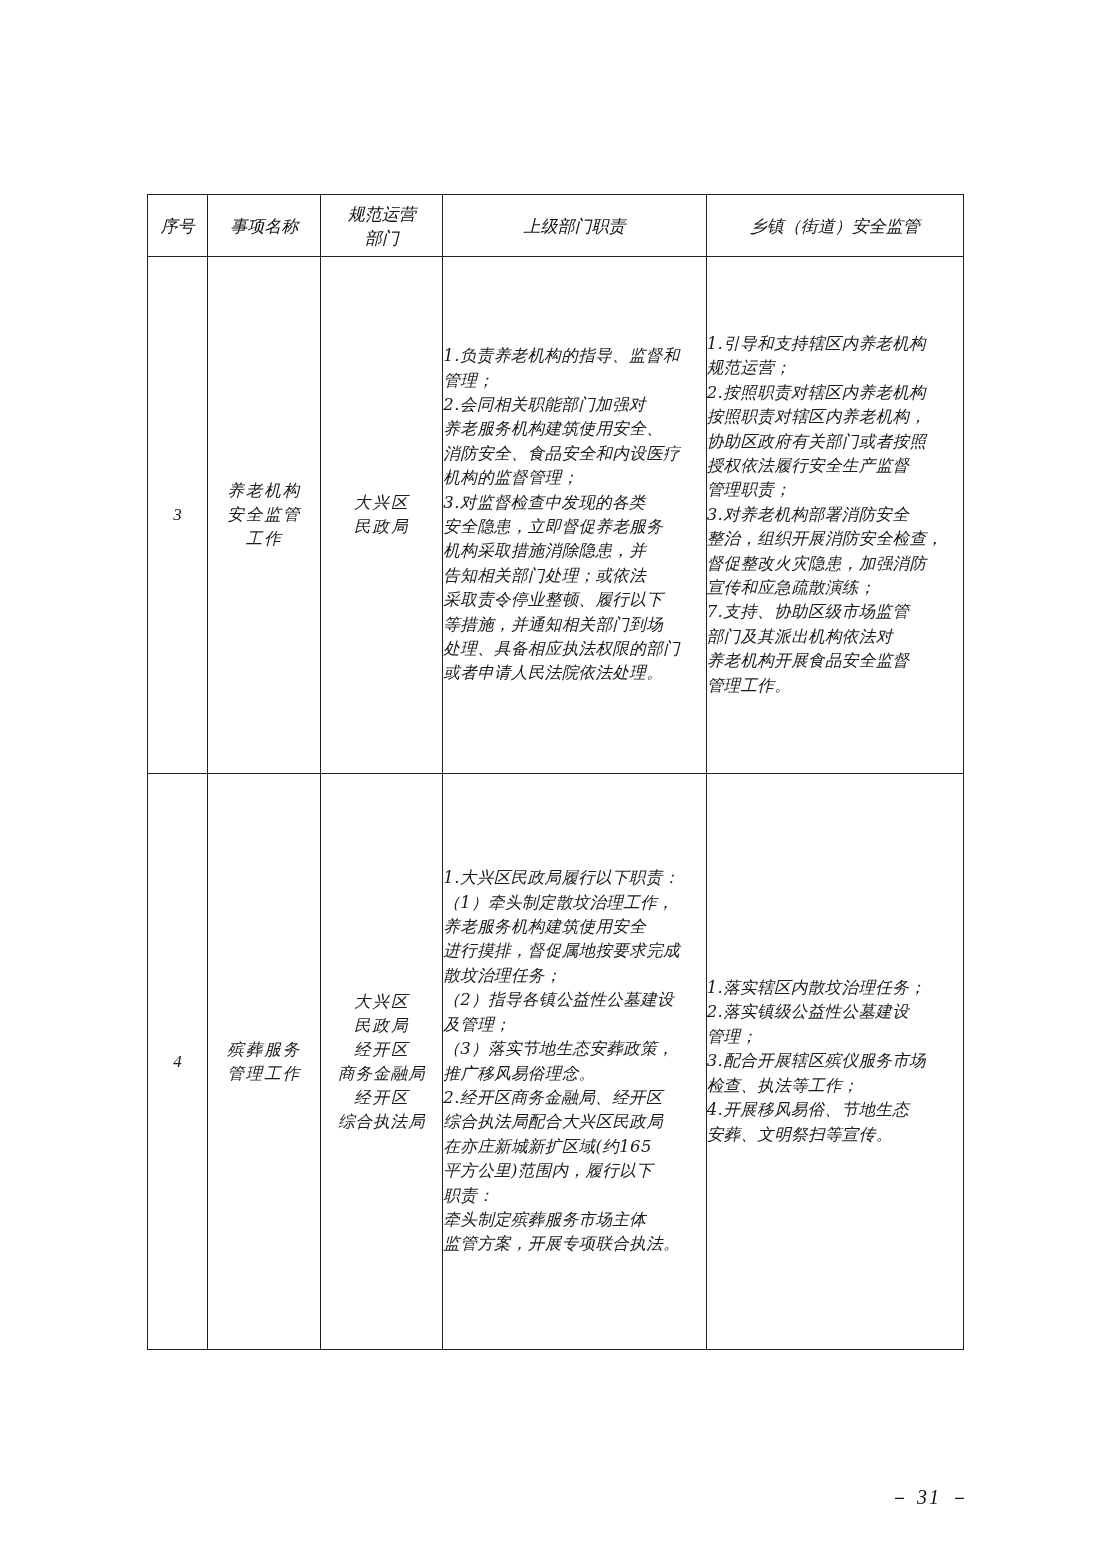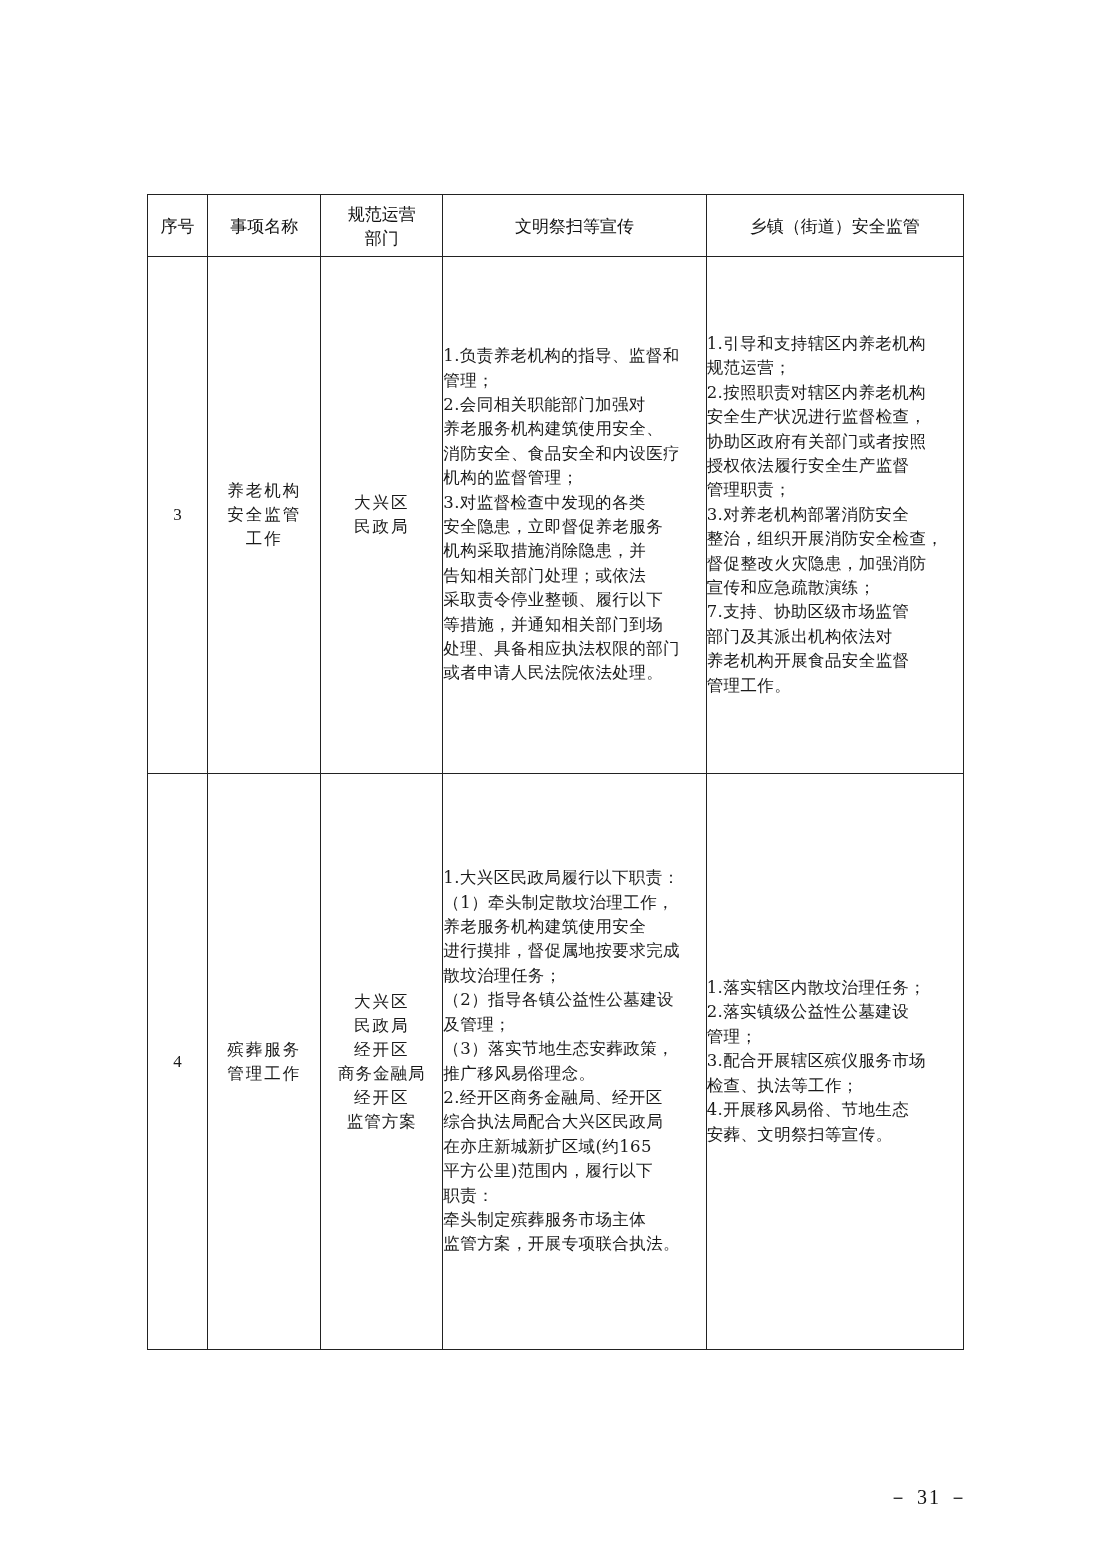--- a/index.html
+++ b/index.html
@@ -11,21 +11,21 @@
       width: 1102px;
       height: 1559px;
       position: relative;
       overflow: hidden;
       font-family: "DejaVu Serif", "Liberation Serif", serif;
       color: #1a1a1a;
     }
     .page {
       position: absolute;
       left: 0; top: 0;
-      width: 992px; height: 1559px;
+      width: 992px; height: 1559px; font-style: italic;
     }
     table.duty-table {
       position: absolute;
       left: 147px;
       top: 194px;
       width: 817px;
       border-collapse: collapse;
       table-layout: fixed;
     }
     table.duty-table td, table.duty-table th {
@@ -99,21 +99,21 @@
       <col class="col-town">
     </colgroup>
     <thead>
       <tr>
         <th>序号</th>
         <th>事项名称</th>
         <th>
           <span class="name-line" style="letter-spacing:0">规范运营</span>
           <span class="name-line" style="letter-spacing:0">部门</span>
         </th>
-        <th>文明祭扫等宣传</th>
+        <th>上级部门职责</th>
         <th>乡镇（街道）安全监管</th>
       </tr>
     </thead>
     <tbody>
       <tr class="row-3">
         <td class="cell-center cell-no">3</td>
         <td class="cell-center">
           <span class="name-line">养老机构</span>
           <span class="name-line">安全监管</span>
           <span class="name-line">工作</span>
@@ -135,21 +135,21 @@
           <span class="line">告知相关部门处理；或依法</span>
           <span class="line">采取责令停业整顿、履行以下</span>
           <span class="line">等措施，并通知相关部门到场</span>
           <span class="line">处理、具备相应执法权限的部门</span>
           <span class="line">或者申请人民法院依法处理。</span>
         </td>
         <td class="cell-text">
           <span class="line">1.引导和支持辖区内养老机构</span>
           <span class="line">规范运营；</span>
           <span class="line">2.按照职责对辖区内养老机构</span>
-          <span class="line">安全生产状况进行监督检查，</span>
+          <span class="line">按照职责对辖区内养老机构，</span>
           <span class="line">协助区政府有关部门或者按照</span>
           <span class="line">授权依法履行安全生产监督</span>
           <span class="line">管理职责；</span>
           <span class="line">3.对养老机构部署消防安全</span>
           <span class="line">整治，组织开展消防安全检查，</span>
           <span class="line">督促整改火灾隐患，加强消防</span>
           <span class="line">宣传和应急疏散演练；</span>
           <span class="line">7.支持、协助区级市场监管</span>
           <span class="line">部门及其派出机构依法对</span>
           <span class="line">养老机构开展食品安全监督</span>
@@ -162,21 +162,21 @@
         <td class="cell-center">
           <span class="name-line">殡葬服务</span>
           <span class="name-line">管理工作</span>
         </td>
         <td class="cell-center">
           <span class="dept-line">大兴区</span>
           <span class="dept-line">民政局</span>
           <span class="dept-line">经开区</span>
           <span class="dept-line" style="letter-spacing:1px">商务金融局</span>
           <span class="dept-line">经开区</span>
-          <span class="dept-line" style="letter-spacing:1px">监管方案</span>
+          <span class="dept-line" style="letter-spacing:1px">综合执法局</span>
         </td>
         <td class="cell-text">
           <span class="line">1.大兴区民政局履行以下职责：</span>
           <span class="line">（1）牵头制定散坟治理工作，</span>
           <span class="line">养老服务机构建筑使用安全</span>
           <span class="line">进行摸排，督促属地按要求完成</span>
           <span class="line">散坟治理任务；</span>
           <span class="line">（2）指导各镇公益性公墓建设</span>
           <span class="line">及管理；</span>
           <span class="line">（3）落实节地生态安葬政策，</span>

